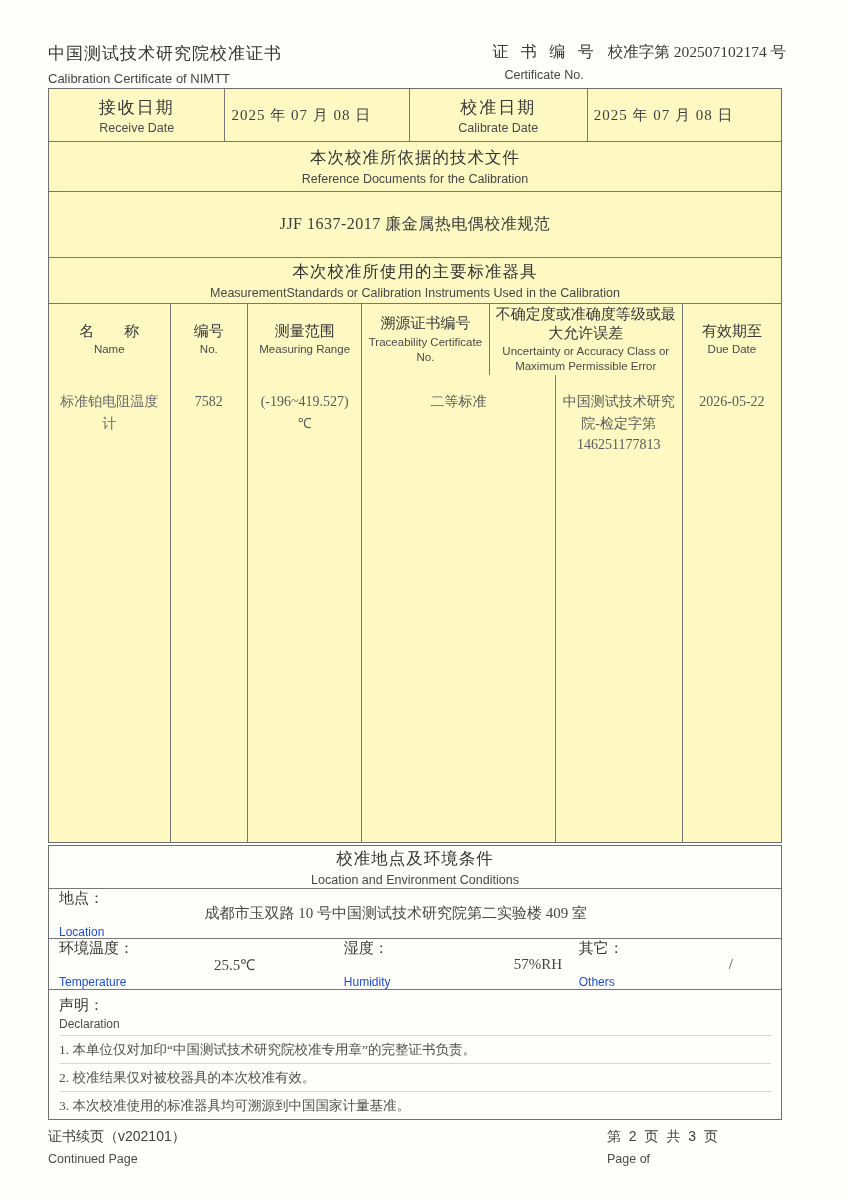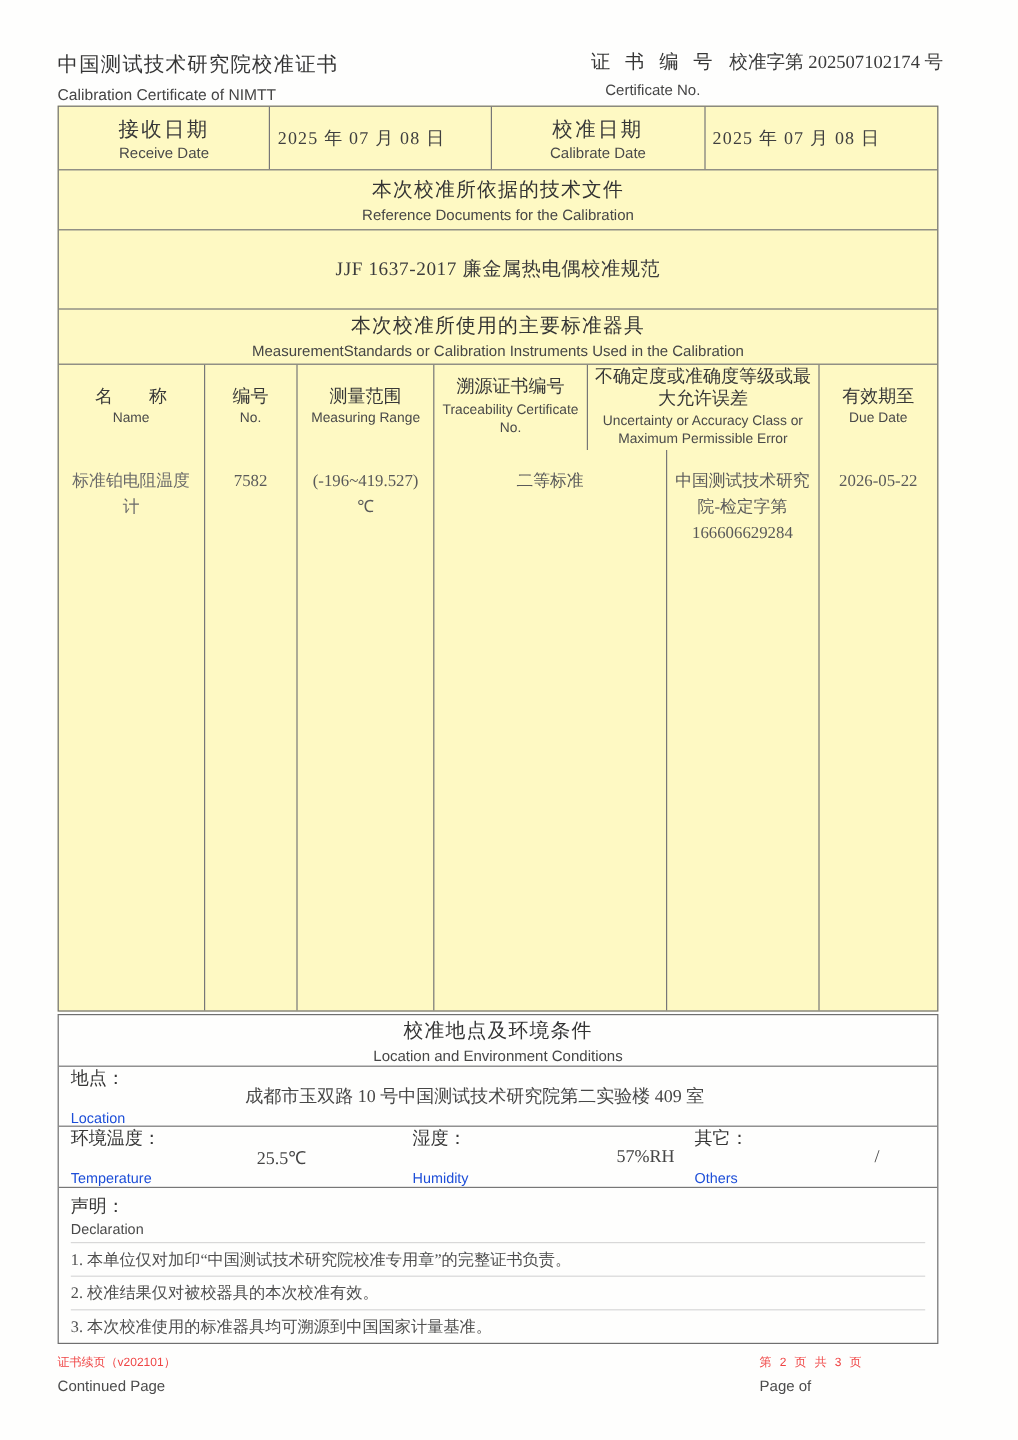--- a/index.html
+++ b/index.html
@@ -113,21 +113,21 @@
   .decl-item {
     font-size:13.5px; color:#4f4f4f; padding:5px 0 4px 0;
     border-top:1px solid #d8d8d8;
   }
 
   
   .doc-footer {
     position:absolute; top:1128px; left:48px; right:128px;
     display:flex; justify-content:space-between; align-items:flex-start;
   }
-  .ft-zh { font-size:10px; color:#ef4444; }
+  .ft-zh { font-size:14px; color:#404040; }
   .ft-en { font-size:12.5px; margin-top:6px; color:#4c4c4c; }
   .ft-right .ft-zh { letter-spacing:2px; }
 </style>
 </head>
 <body>
 
 <div class="page">
 
   <div class="doc-header">
     <div>
@@ -201,21 +201,21 @@
         <div class="th-zh">有效期至</div>
         <div class="th-en">Due Date</div>
       </div>
     </div>
 
     <div class="row std-body">
       <div class="td serif c-name cell-r">标准铂电阻温度计</div>
       <div class="td serif c-no cell-r">7582</div>
       <div class="td serif c-range cell-r">(-196~419.527) ℃</div>
       <div class="td serif c-unc cell-r">二等标准</div>
-      <div class="td serif c-trace cell-r">中国测试技术研究院-检定字第 166606629284</div>
+      <div class="td serif c-trace cell-r">中国测试技术研究院-检定字第 146251177813</div>
       <div class="td serif c-due">2026-05-22</div>
     </div>
   </div>
 
   <div class="loc-box">
     <div class="section-heading loc-heading">
       <div class="sec-zh">校准地点及环境条件</div>
       <div class="sec-en">Location and Environment Conditions</div>
     </div>
 

